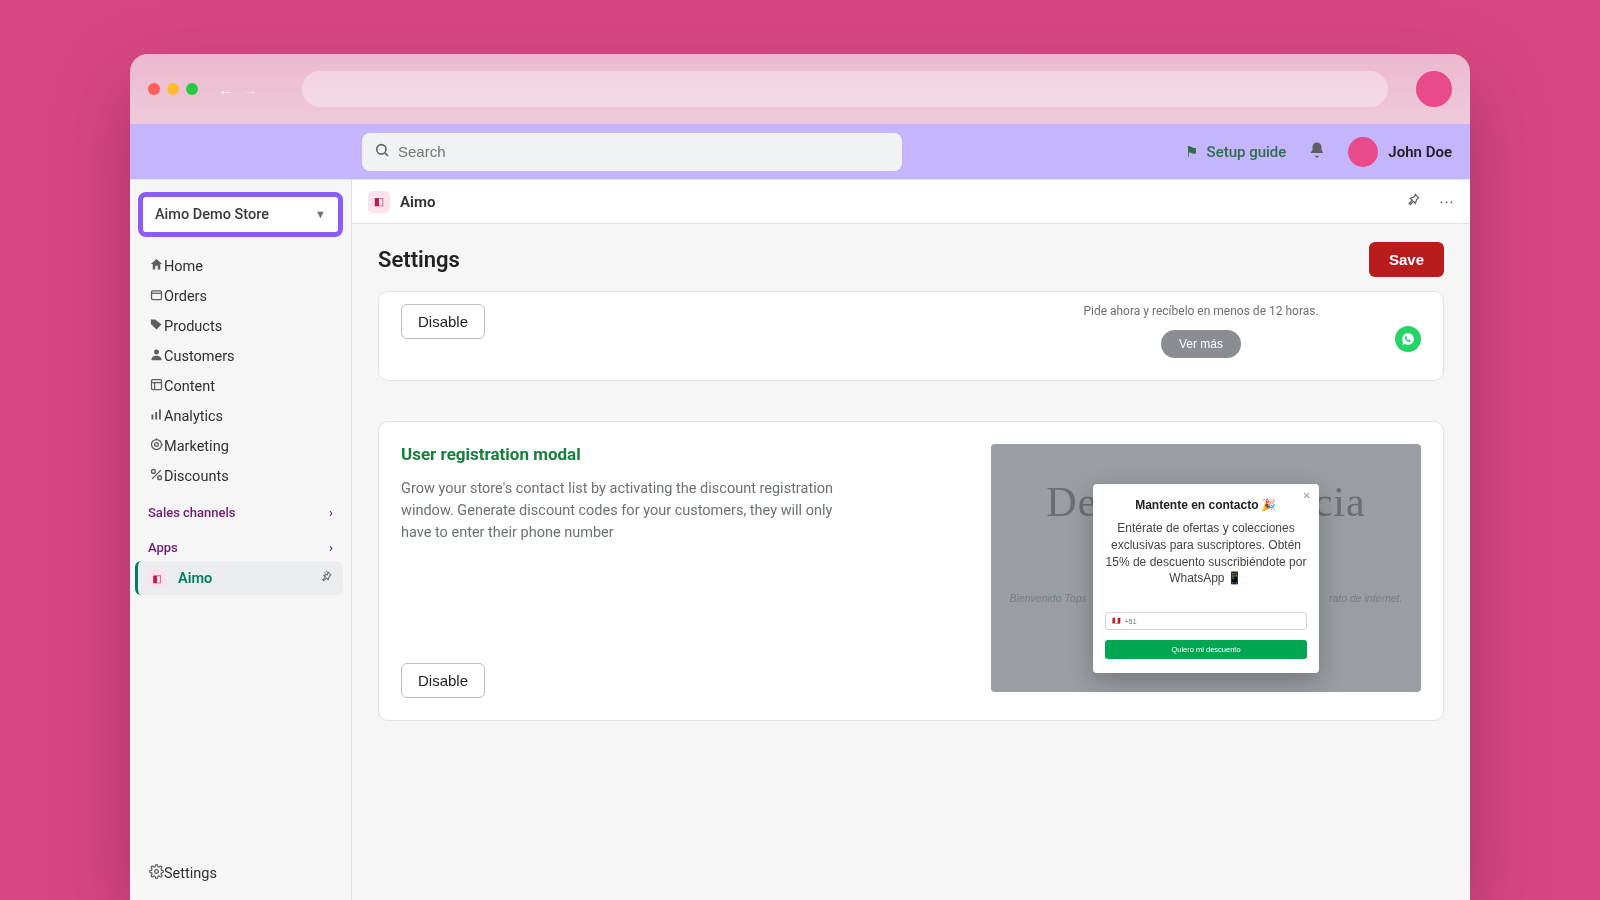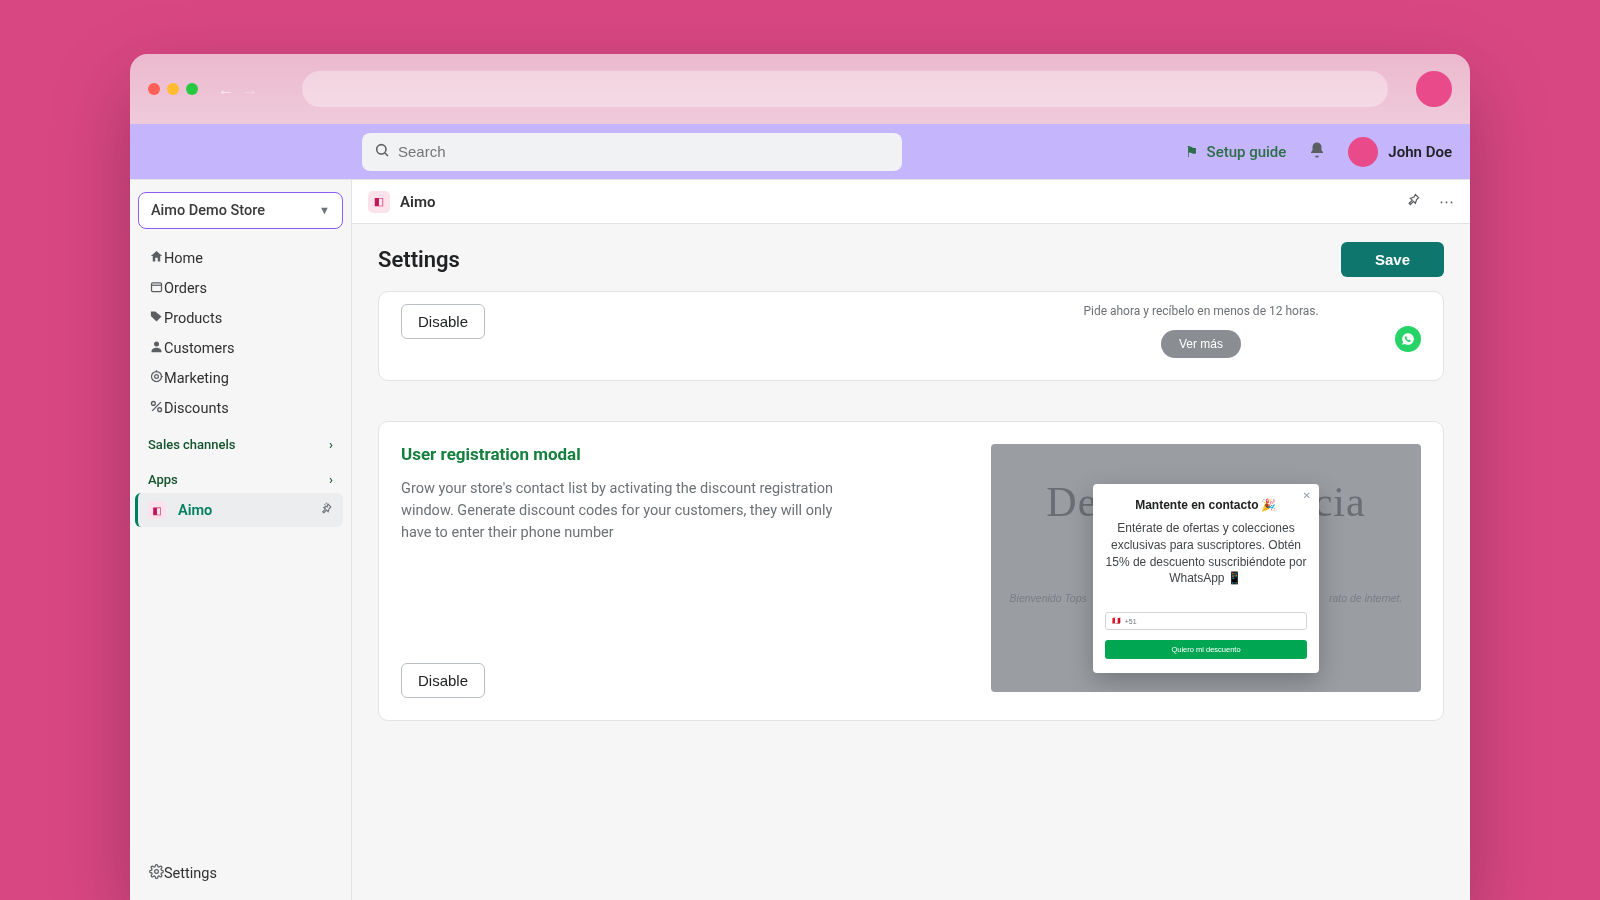--- a/index.html
+++ b/index.html
@@ -102,21 +102,21 @@
 .sidebar {
   width: 222px;
   background: #f6f6f7;
   border-right: 1px solid #e1e3e5;
   padding: 12px 8px;
   display: flex;
   flex-direction: column;
   font-size: 14.5px;
 }
 .store-selector {
-  border: 1px solid #8b5cf6;
+  border: 5px solid #8b5cf6;
   background: #fff;
   border-radius: 8px;
   padding: 9px 12px;
   display: flex;
   align-items: center;
   justify-content: space-between;
   margin-bottom: 14px;
   cursor: pointer;
 }
 .store-name { font-weight: 500; color: #3a3a3a; }
@@ -124,21 +124,21 @@
 .nav-item {
   display: flex; align-items: center; gap: 0;
   padding: 6px 10px;
   color: #303030;
   cursor: pointer;
   border-radius: 6px;
 }
 .nav-item .nav-icon { width: 16px; text-align: center; color: #5c5f62; font-size: 14px; }
 .nav-heading {
   display: flex; align-items: center; justify-content: space-between;
-  color: #14532d; font-size: 13px; font-weight: 500;
+  color: #701a75; font-size: 13px; font-weight: 500;
   padding: 14px 10px 6px 10px;
   cursor: pointer;
 }
 .app-item {
   display: flex; align-items: center; gap: 12px;
   padding: 8px 10px;
   background: #ebedef;
   border-radius: 6px;
   border-left: 3px solid #008060;
   margin-left: -3px;
@@ -185,25 +185,25 @@
 .header-action { cursor: pointer; font-size: 15px; }
 
 .page-header {
   display: flex;
   align-items: center;
   padding: 18px 26px 14px 26px;
 }
 .page-title { font-size: 22px; font-weight: 600; color: #202223; }
 .save-btn {
   margin-left: auto;
-  background: #0f766e;
+  background: #b91c1c;
   color: #fff;
   border: none;
   border-radius: 6px;
-  padding: 9px 34px;
+  padding: 9px 20px;
   font-size: 15px;
   font-weight: 600;
   cursor: pointer;
 }
 
 .cards { padding: 0 26px 30px 26px; display: flex; flex-direction: column; gap: 40px; }
 
 .card {
   background: #fff;
   border-radius: 10px;
@@ -403,20 +403,35 @@
                 <path d="M20 12l-8 8-9-9V4h7l10 8z"></path>
               </svg></span>
           <span>Products</span>
         </div>
         <div class="nav-item">
           <span class="nav-icon"><svg width="15" height="15" viewBox="0 0 24 24" fill="currentColor">
                 <circle cx="12" cy="8" r="4"></circle>
                 <path d="M4 20c0-4 4-6 8-6s8 2 8 6v1H4z"></path>
               </svg></span>
           <span>Customers</span>
+        </div>
+        <div class="nav-item">
+          <span class="nav-icon"><svg width="15" height="15" viewBox="0 0 24 24" fill="none" stroke="currentColor" stroke-width="2">
+                <rect x="4" y="4" width="16" height="16" rx="2"></rect>
+                <path d="M4 9h16M9 9v11"></path>
+              </svg></span>
+          <span>Content</span>
+        </div>
+        <div class="nav-item">
+          <span class="nav-icon"><svg width="15" height="15" viewBox="0 0 24 24" fill="currentColor">
+                <rect x="4" y="12" width="3" height="8"></rect>
+                <rect x="10" y="8" width="3" height="12"></rect>
+                <rect x="16" y="4" width="3" height="16"></rect>
+              </svg></span>
+          <span>Analytics</span>
         </div>
         <div class="nav-item">
           <span class="nav-icon"><svg width="15" height="15" viewBox="0 0 24 24" fill="none" stroke="currentColor" stroke-width="2">
                 <circle cx="12" cy="12" r="8"></circle>
                 <circle cx="12" cy="12" r="3"></circle>
                 <path d="M12 2v3M22 12h-3"></path>
               </svg></span>
           <span>Marketing</span>
         </div>
         <div class="nav-item">

